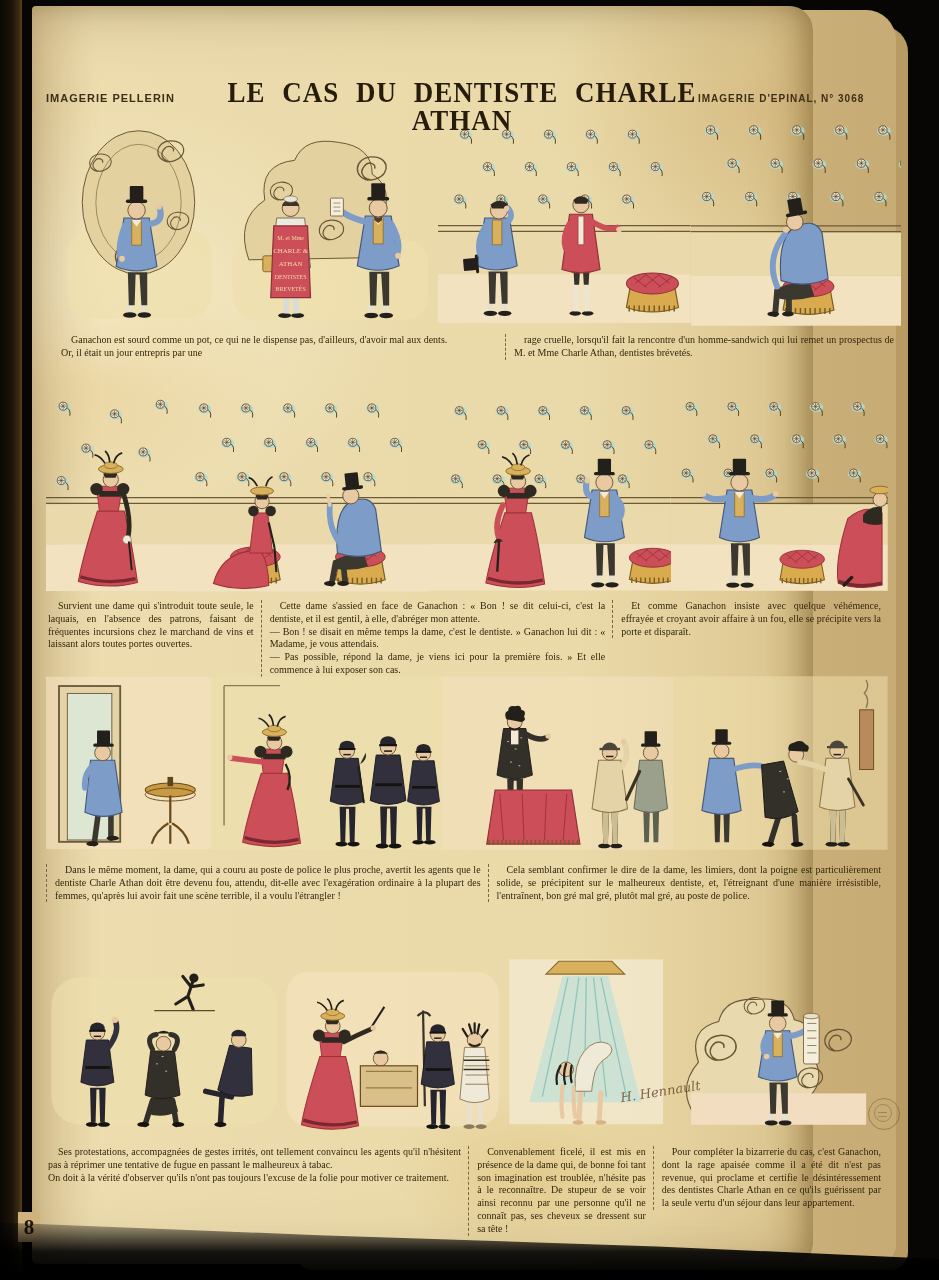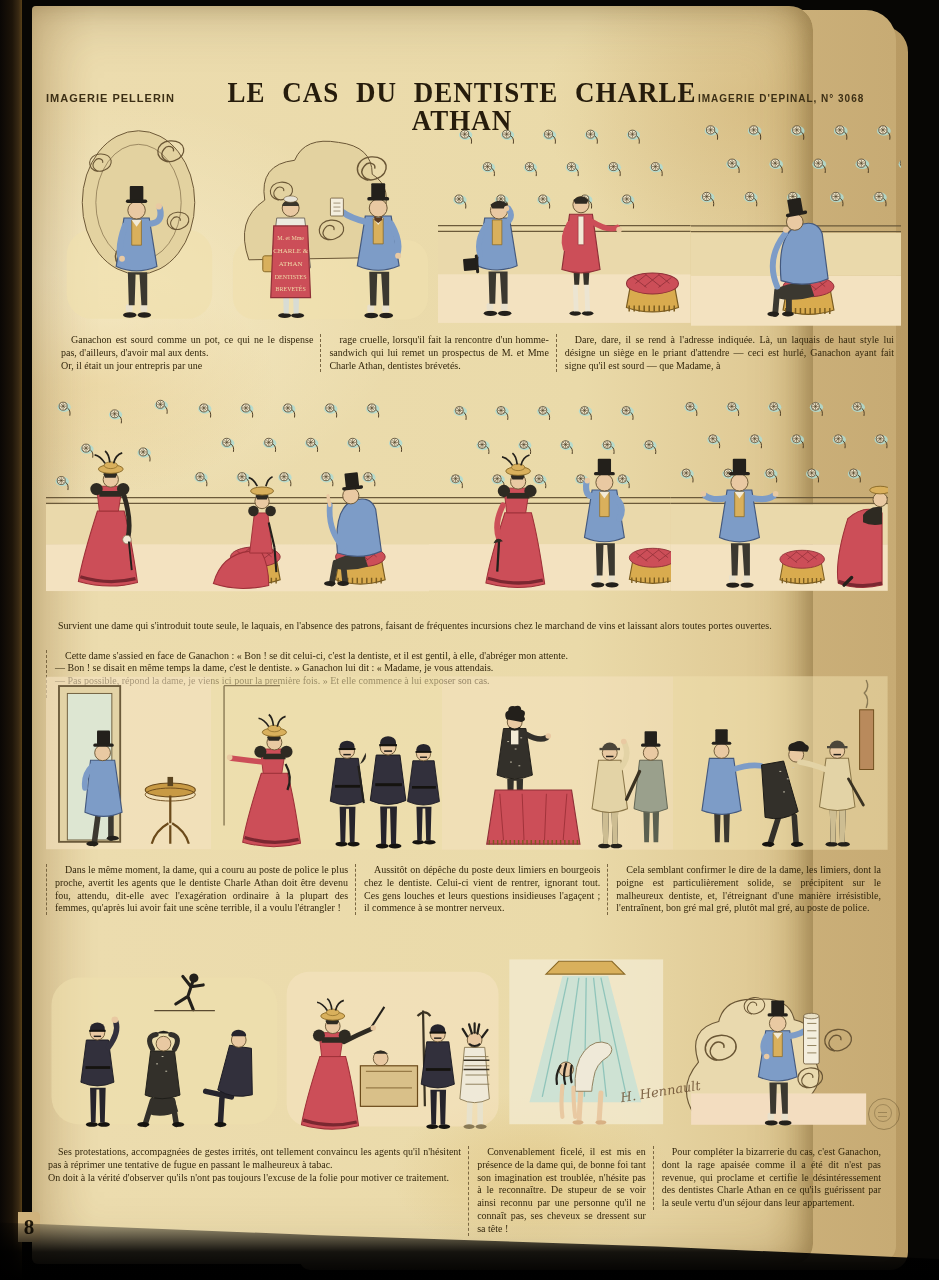--- a/index.html
+++ b/index.html
@@ -290,21 +290,20 @@
             <path d="M-32 -28 q-12 -28 8 -54" stroke="#7d9cc7" stroke-width="6" fill="none" stroke-linecap="round"></path>
             <circle cx="-23" cy="-86" r="3" fill="#e9c9a2"></circle>
           </g>
         </svg>
       </div>
     </div>
     <div class="caps" style="margin-top:6px;height:60px;">
       <div class="cap" style="flex:1.15">Ganachon est sourd comme un pot, ce qui ne le dispense pas, d'ailleurs, d'avoir mal aux dents.
 Or, il était un jour entrepris par une</div>
       <div class="cap sep" style="flex:1.0">rage cruelle, lorsqu'il fait la rencontre d'un homme-sandwich qui lui remet un prospectus de M. et Mme Charle Athan, dentistes brévetés.</div>
-      <div class="cap sep" style="flex:1.5">Dare, dare, il se rend à l'adresse indiquée. Là, un laquais de haut style lui désigne un siège en le priant d'attendre — ceci est hurlé, Ganachon ayant fait signe qu'il est sourd — que Madame, à</div>
     </div>
   </div>
 
   <div class="row" style="top:380px;">
     <div class="panels" style="height:210px;">
       <div class="panel" style="flex:.8">
         <svg viewBox="0 0 140 210">
           <use href="#sprig" transform="translate(16,14)"></use>
             <use href="#sprig" transform="translate(70,22)"></use>
             <use href="#sprig" transform="translate(118,12)"></use>
@@ -401,25 +400,26 @@
             <path d="M-18 -70 q-14 44 -10 68 q22 8 46 2 l0 -76 q-18 -10 -36 6 z" fill="#cc4e58" stroke="#9e3038" stroke-width="1.1"></path>
             <path d="M-28 -4 q22 8 46 2" stroke="#7a2730" stroke-width="3.5" fill="none"></path>
             <path d="M-14 -8 l-8 8" stroke="#23201b" stroke-width="3.5" stroke-linecap="round"></path>
             <path d="M-2 -74 q8 -10 20 -8 l0 18 q-12 2 -20 -2 z" fill="#2e2a22"></path>
             <circle cx="16" cy="-90" r="7.5" fill="#e9c9a2" stroke="#6a5635"></circle>
             <ellipse cx="16" cy="-100" rx="11" ry="4" fill="#d9b05c" stroke="#8a6a28"></ellipse>
           </g>
         </svg>
       </div>
     </div>
-    <div class="caps" style="margin-top:24px;height:78px;flex-direction:column;">
+    <div class="caps" style="margin-top:4px;height:78px;">
       <div class="cap" style="flex:.95">Survient une dame qui s'introduit toute seule, le laquais, en l'absence des patrons, faisant de fréquentes incursions chez le marchand de vins et laissant alors toutes portes ouvertes.</div>
       <div class="cap sep" style="flex:1.55">Cette dame s'assied en face de Ganachon : « Bon ! se dit celui-ci, c'est la dentiste, et il est gentil, à elle, d'abréger mon attente.
 — Bon ! se disait en même temps la dame, c'est le dentiste. » Ganachon lui dit : « Madame, je vous attendais.
 — Pas possible, répond la dame, je viens ici pour la première fois. » Et elle commence à lui exposer son cas.</div>
+      <div class="cap sep" style="flex:1.2">Et comme Ganachon insiste avec quelque véhémence, effrayée et croyant avoir affaire à un fou, elle se précipite vers la porte et disparaît.</div>
     </div>
   </div>
 
   <div class="row" style="top:664px;">
     <div class="panels" style="height:186px;">
       <div class="panel" style="flex:1">
         <svg viewBox="0 0 178 186">
           <rect width="178" height="186" fill="#f5e3c2" opacity=".6"></rect>
           <g>
             <rect x="14" y="10" width="66" height="168" fill="#e3d3a6" stroke="#6b5a3a" stroke-width="2"></rect>
@@ -518,21 +518,20 @@
           <g transform="translate(176,180)">
               <use href="#limier-body"></use>
             <path d="M-12 -80 q-16 -6 -28 -8" stroke="#e3d3a6" stroke-width="6" fill="none" stroke-linecap="round"></path>
             <path d="M12 -70 l16 28" stroke="#3a3222" stroke-width="3" stroke-linecap="round"></path>
           </g>
         </svg>
       </div>
     </div>
     <div class="caps" style="margin-top:8px;height:88px;">
       <div class="cap sep" style="flex:1.55">Dans le même moment, la dame, qui a couru au poste de police le plus proche, avertit les agents que le dentiste Charle Athan doit être devenu fou, attendu, dit-elle avec l'exagération ordinaire à la plupart des femmes, qu'après lui avoir fait une scène terrible, il a voulu l'étrangler !</div>
-      <div class="cap sep" style="flex:1.25">Aussitôt on dépêche du poste deux limiers en bourgeois chez le dentiste. Celui-ci vient de rentrer, ignorant tout. Ces gens louches et leurs questions insidieuses l'agaçent ; il commence à se montrer nerveux.</div>
       <div class="cap sep" style="flex:1.4">Cela semblant confirmer le dire de la dame, les limiers, dont la poigne est particulièrement solide, se précipitent sur le malheureux dentiste, et, l'étreignant d'une manière irrésistible, l'entraînent, bon gré mal gré, plutôt mal gré, au poste de police.</div>
     </div>
   </div>
 
   <div class="row" style="top:936px;">
     <div class="panels" style="height:196px;">
       <div class="panel" style="flex:1.35">
         <svg viewBox="0 0 258 196">
           <rect x="6" y="30" width="246" height="160" rx="30" fill="#efe0ae" opacity=".6"></rect>
           <g transform="translate(158,40) rotate(18)">

